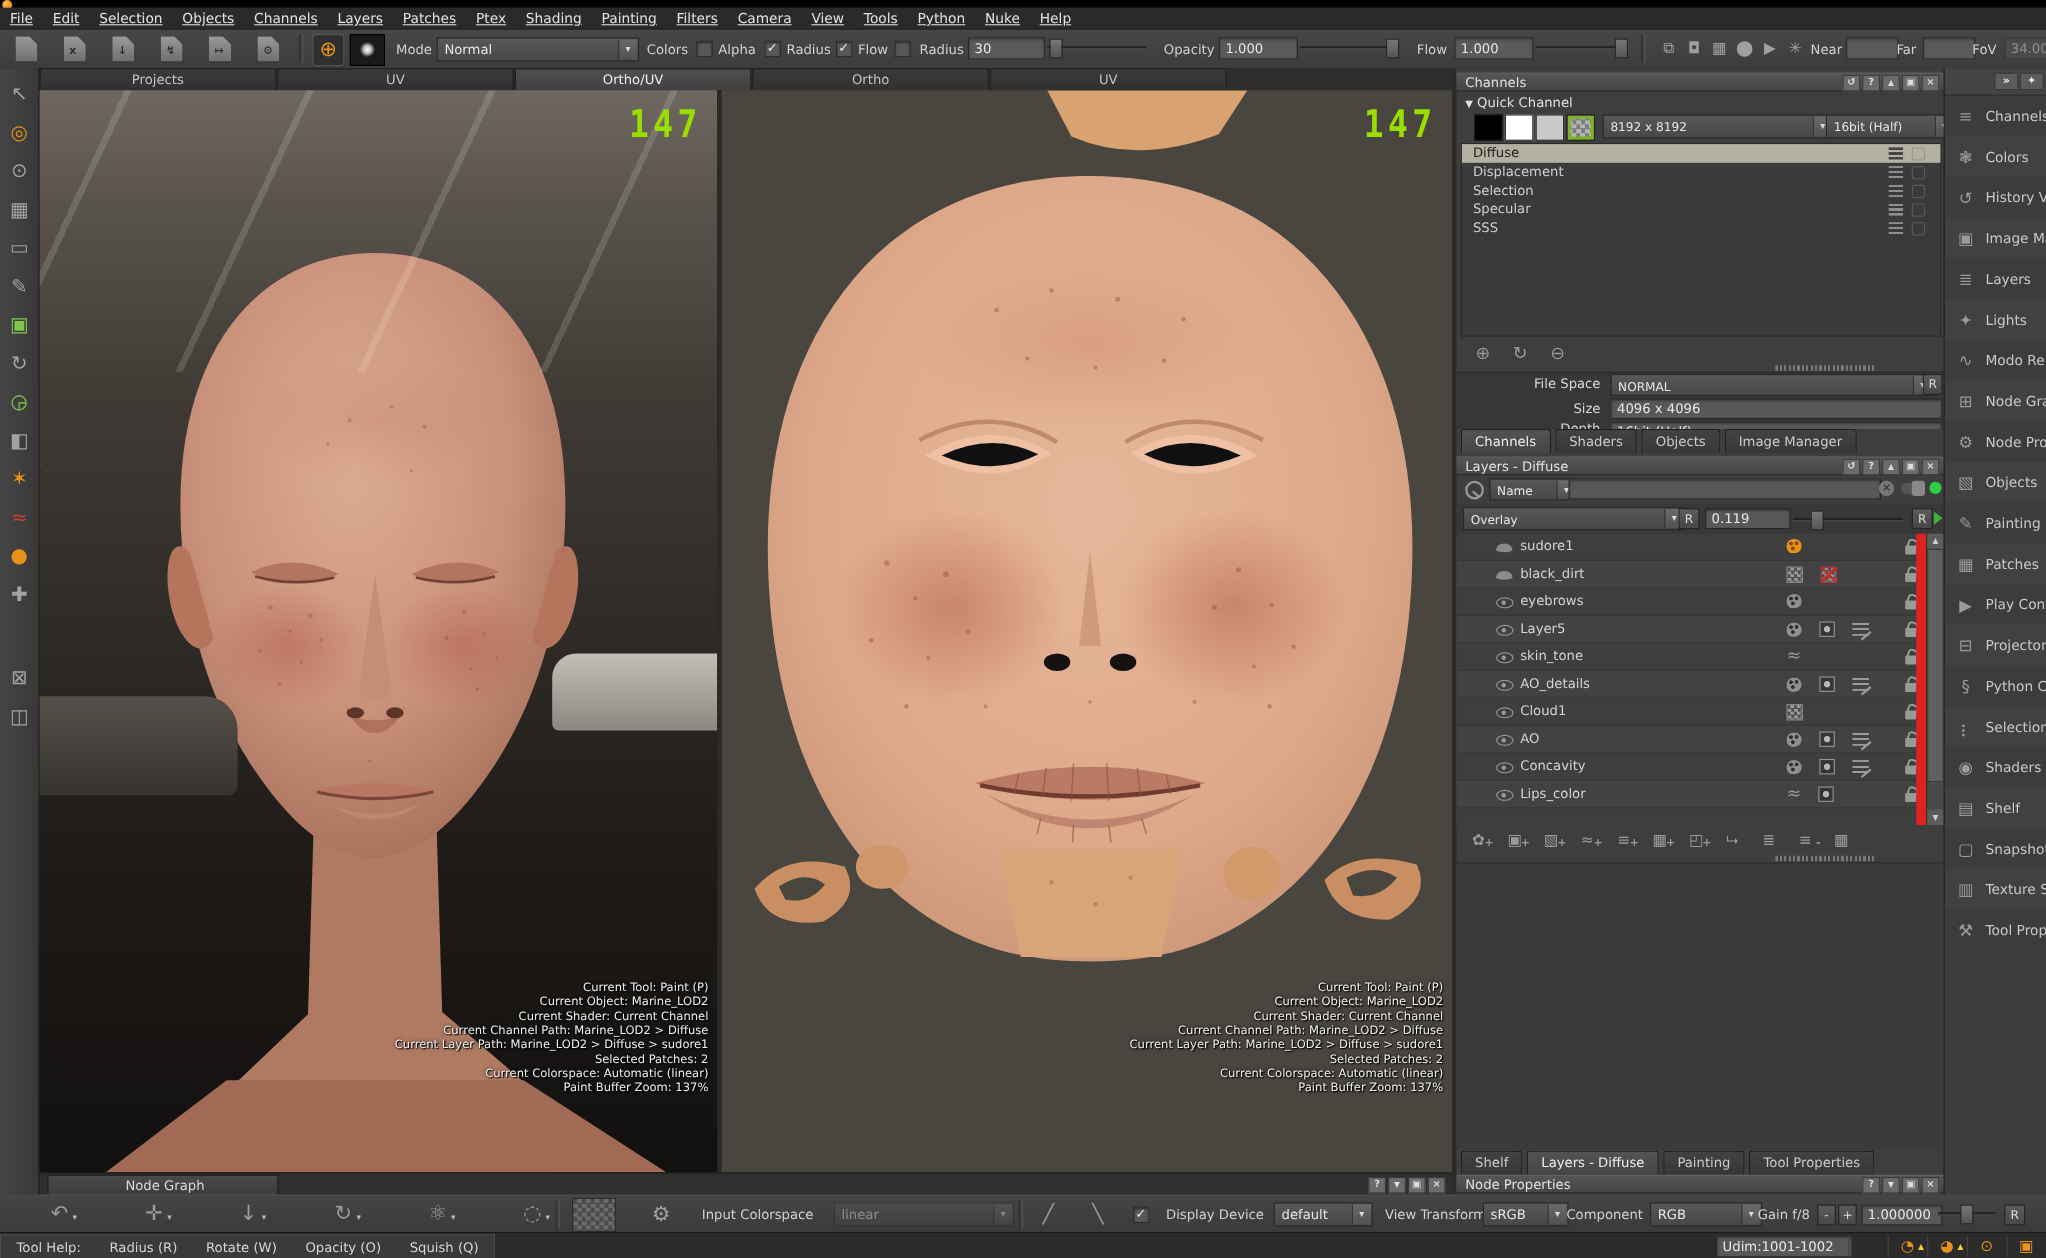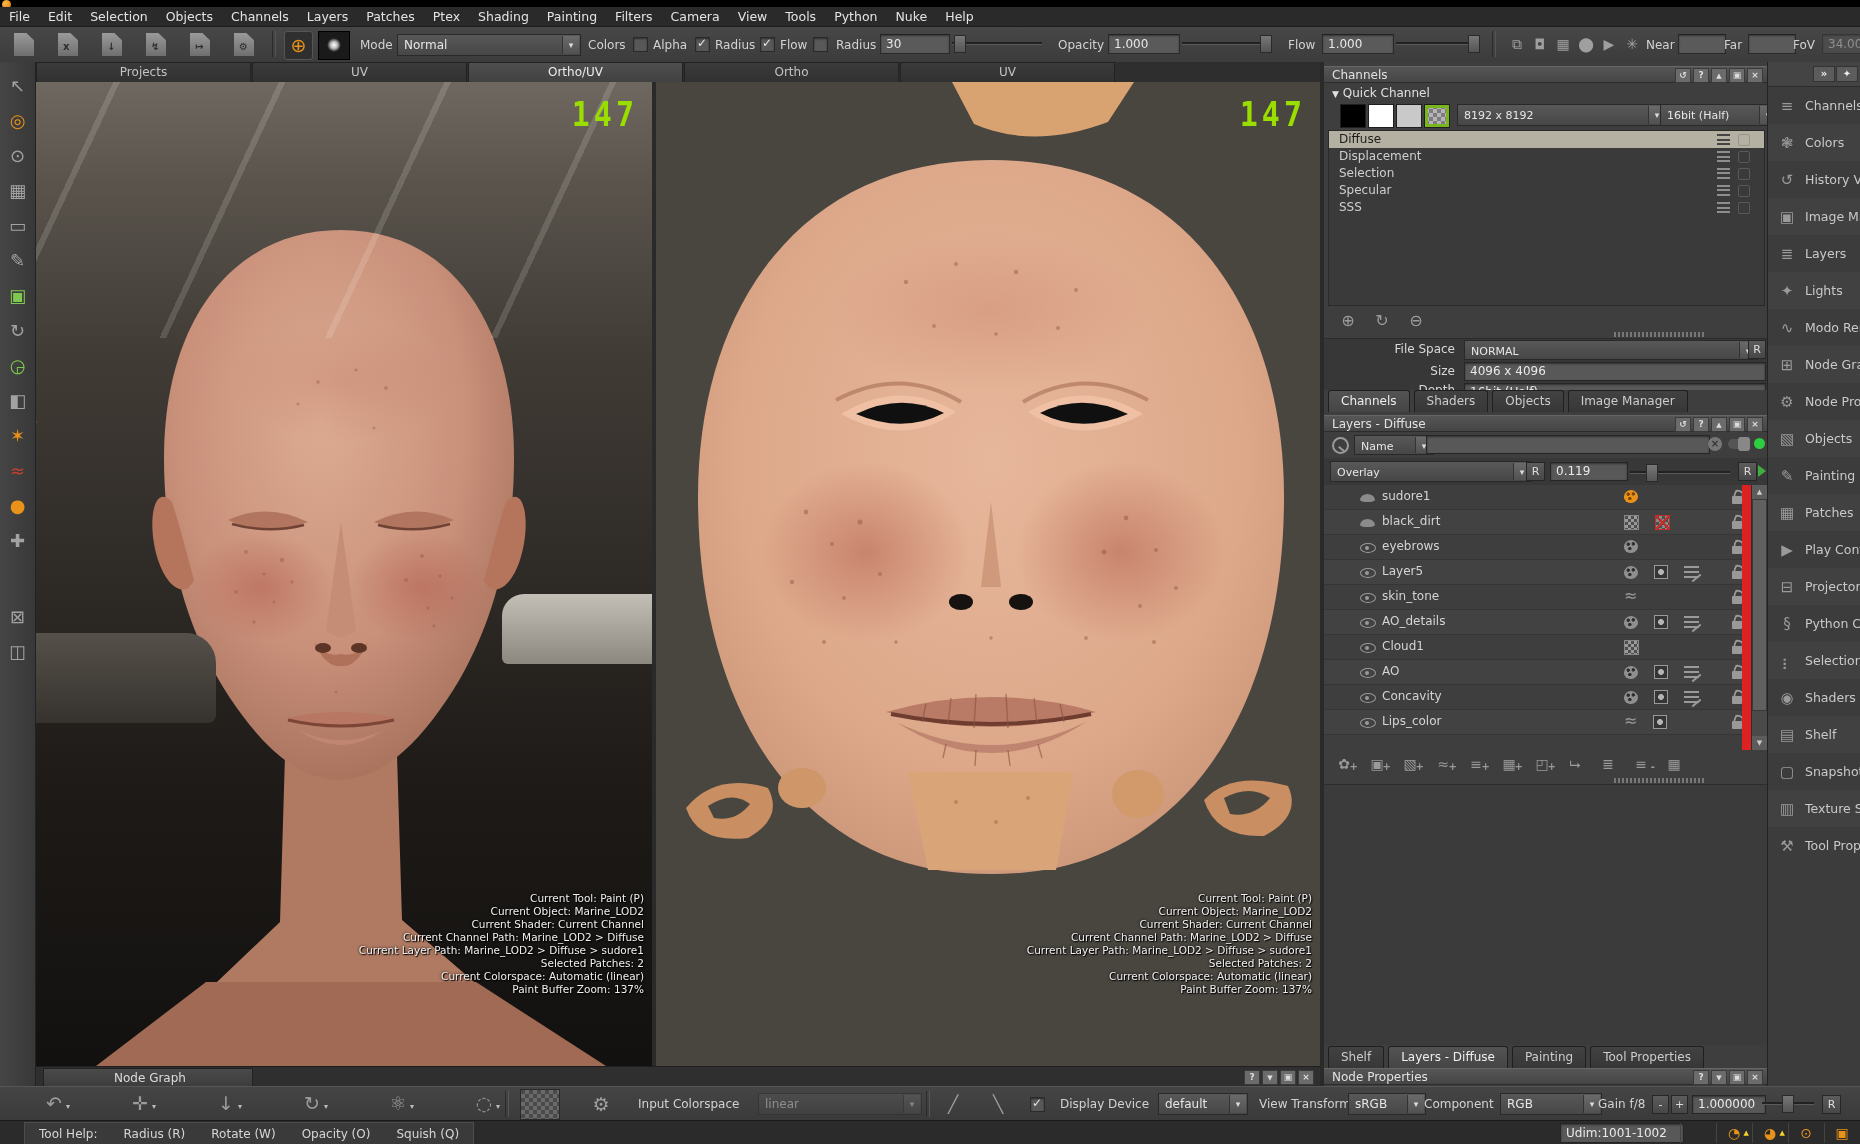--- a/index.html
+++ b/index.html
@@ -3,21 +3,21 @@
 <meta charset="utf-8">
 <style>
   html,body{margin:0;padding:0;background:#222;}
   body{width:1860px;height:1144px;position:relative;overflow:hidden;
        font-family:"DejaVu Sans","Liberation Sans",sans-serif;font-size:12px;color:#d6d6d6;
        -webkit-font-smoothing:antialiased;}
   .abs{position:absolute;}
   
   #titlebar{left:0;top:0;width:1860px;height:7px;background:#000;}
   #app-dot{left:2px;top:0px;width:9px;height:9px;border-radius:50%;background:radial-gradient(circle at 35% 35%,#ffb84d,#d97a00);}
-  #menubar{left:0;top:7px;width:1860px;height:19px;background:#2a2a2a;border-bottom:1px solid #1c1c1c;display:flex;align-items:center;}
+  #menubar{left:0;top:7px;width:1860px;height:19px;background:#2a2a2a;border-bottom:1px solid #1c1c1c;display:flex;align-items:center;text-decoration:underline;}
   #menubar .mi{padding:2px 9px;color:#e3e3e3;font-size:12.5px;cursor:default;}
   #toolbar{left:0;top:27px;width:1860px;height:35px;background:linear-gradient(#474747,#3c3c3c);border-bottom:1px solid #262626;}
   .tsep{position:absolute;top:4px;width:2px;height:26px;border-left:1px solid #2b2b2b;border-right:1px solid #555;}
   .doc-ico{position:absolute;top:6px;width:20px;height:23px;background:linear-gradient(#9a9a9a,#6f6f6f);
      clip-path:polygon(0 0,62% 0,100% 32%,100% 100%,0 100%);}
   .doc-badge{position:absolute;font-size:10px;color:#2e2e2e;font-weight:bold;}
   .tb-label{position:absolute;top:11px;color:#d2d2d2;}
   .tb-field{position:absolute;top:7px;height:18px;background:#5a5a5a;border:1px solid #2a2a2a;border-top-color:#222;
      color:#e8e8e8;padding:0 5px;line-height:18px;box-shadow:inset 0 1px 2px rgba(0,0,0,.4);}
   .tb-select{position:absolute;top:7px;height:20px;background:linear-gradient(#585858,#474747);border:1px solid #292929;
@@ -126,21 +126,21 @@
   #ngtab{position:absolute;left:7px;top:1px;width:210px;height:19px;background:linear-gradient(#4a4a4a,#3c3c3c);
      border:1px solid #222;border-bottom:none;color:#dcdcdc;line-height:18px;padding-left:70px;box-sizing:border-box;}
   #bottombar{left:0;top:1086px;width:1860px;height:34px;background:linear-gradient(#454545,#3a3a3a);border-top:1px solid #555;}
   .bnav{position:absolute;top:3px;width:32px;height:26px;color:#9c9c9c;font-size:19px;text-align:center;line-height:26px;}
   .bnav::after{content:"\25be";position:absolute;right:0;bottom:-4px;font-size:8px;color:#bbb;}
   #hex-tile{position:absolute;left:520px;top:2px;width:38px;height:29px;background:repeating-conic-gradient(#6a6a6a 0 25%,#4a4a4a 0 50%) 0 0/8px 8px;border:1px solid #2a2a2a;}
   .hex{width:22px;height:24px;margin:2px auto;background:linear-gradient(#f5a623,#c96f00);
      clip-path:polygon(50% 0,100% 25%,100% 75%,50% 100%,0 75%,0 25%);position:relative;}
   .hex::before{content:"";position:absolute;inset:6px 5px;background:#8a4d00;clip-path:polygon(50% 0,100% 25%,100% 75%,50% 100%,0 75%,0 25%);}
   #statusbar{left:0;top:1120px;width:1860px;height:24px;background:#2b2b2b;border-top:1px solid #1a1a1a;}
-  #toolhelp{position:absolute;left:0;top:1px;height:21px;background:#3a3a3a;border:1px solid #4c4c4c;display:flex;align-items:center;padding:0 14px;gap:26px;margin-left:24px;}
+  #toolhelp{position:absolute;left:0;top:1px;height:21px;background:#3a3a3a;border:1px solid #4c4c4c;display:flex;align-items:center;padding:0 14px;gap:26px;}
   .st-ico{position:absolute;top:2px;width:34px;height:20px;border-left:1px solid #444;color:#e8921a;font-size:14px;text-align:center;line-height:20px;}
   .st-ico.warn::after{content:"\25b2";position:absolute;right:2px;bottom:0;font-size:7px;color:#f5d327;}
   .fine{font-size:11px;}
   .dim{opacity:.45;}
 </style>
 </head>
 <body>
 
 <div class="abs" id="titlebar"></div>
 <div class="abs" id="app-dot"></div>

